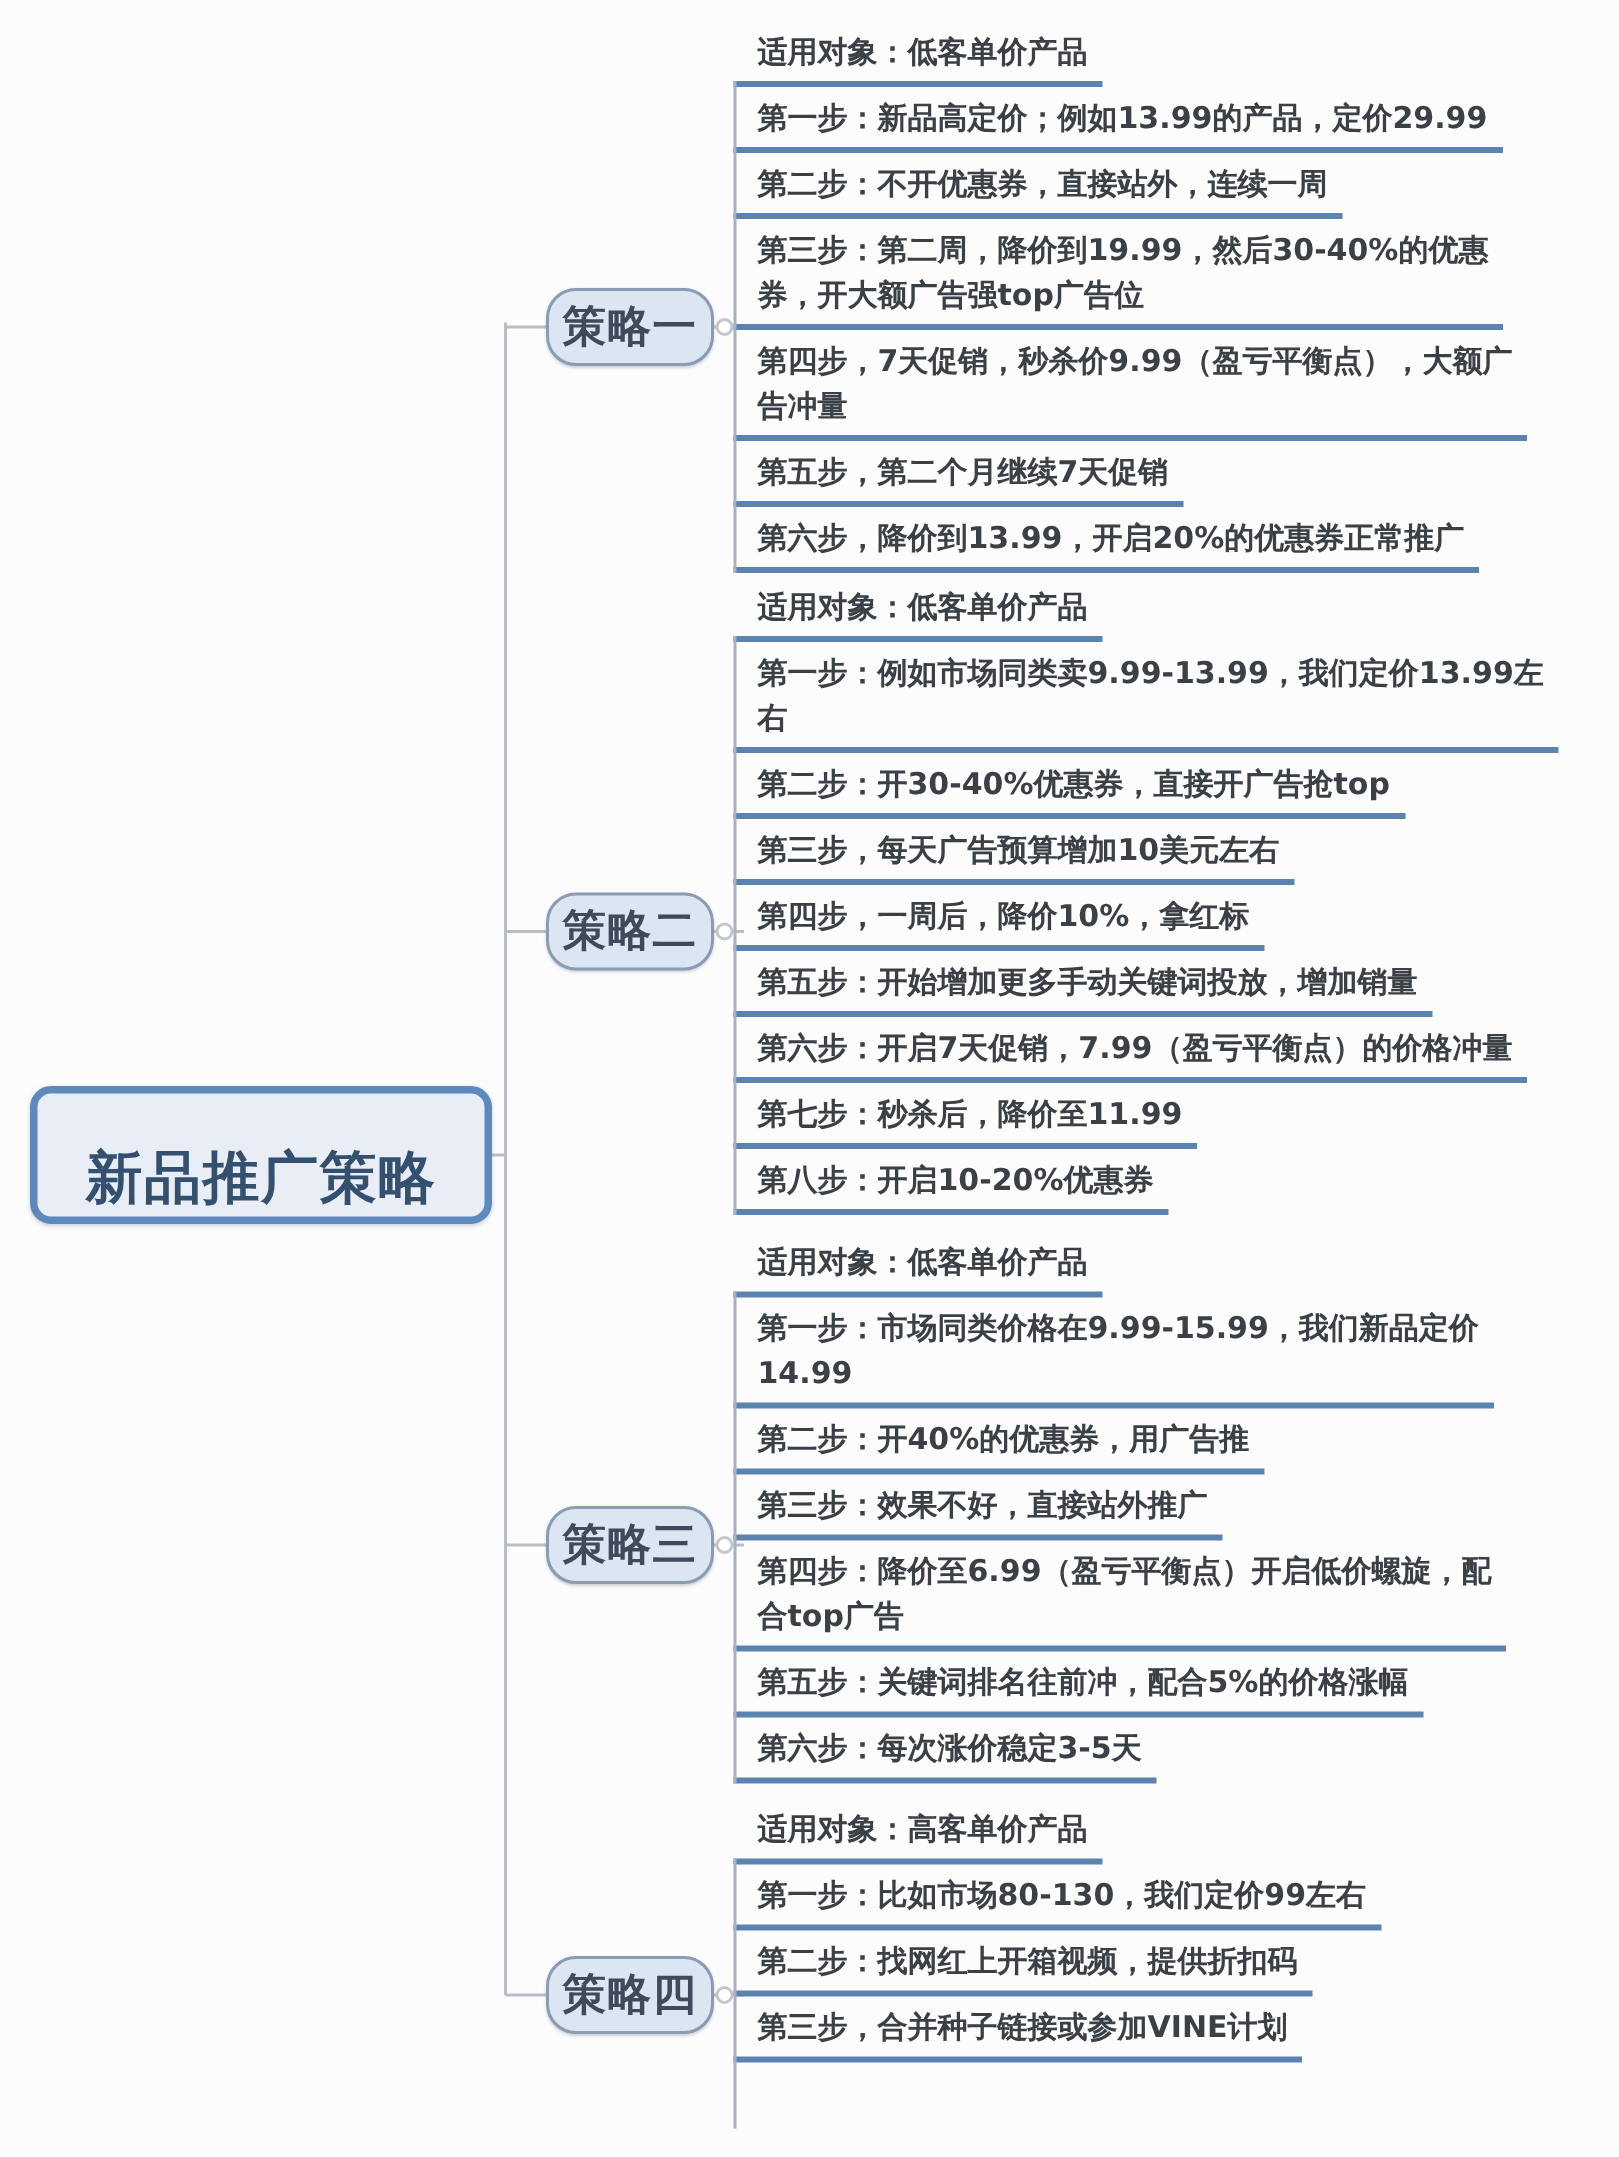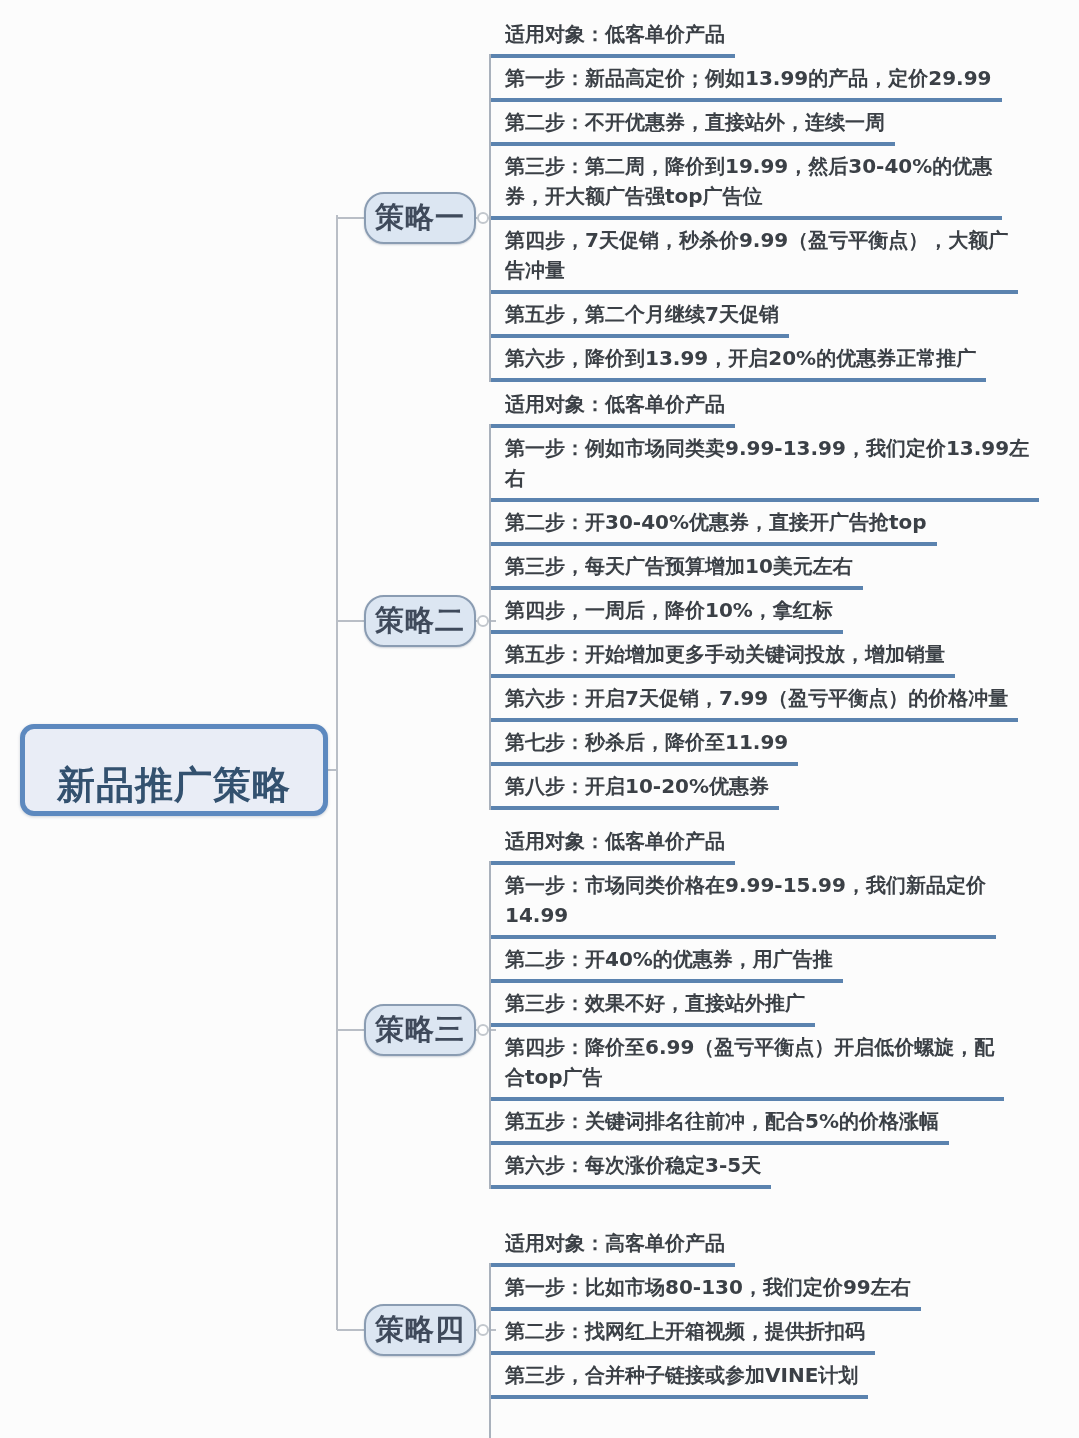--- a/index.html
+++ b/index.html
@@ -143,21 +143,21 @@
         <div class="item">第五步：关键词排名往前冲，配合5%的价格涨幅</div>
         <div class="item">第六步：每次涨价稳定3-5天</div>
         <div class="bracket" style="top: 40px; height: 328px;"></div>
       </div>
       <div class="hline" style="left: 337px; top: 1329px; width: 27px;"></div>
       <div class="hline" style="left: 474px; top: 1329px; width: 22px;"></div>
       <div class="branch-node" style="top: 1304px; font-family: Liberation Mono, monospace;">
         <span>策略四</span>
       </div>
       <div class="junction-dot" style="top: 1324px;"></div>
-      <div class="section" style="top: 1199px; margin-top: 24px;">
+      <div class="section" style="top: 1199px;">
         <div class="item">适用对象：高客单价产品</div>
         <div class="item">第一步：比如市场80-130，我们定价99左右</div>
         <div class="item">第二步：找网红上开箱视频，提供折扣码</div>
         <div class="item">第三步，合并种子链接或参加VINE计划</div>
         <div class="bracket" style="top: 40px; height: 180px;"></div>
       </div>
     </div>
 </div>
 
 </body></html>

